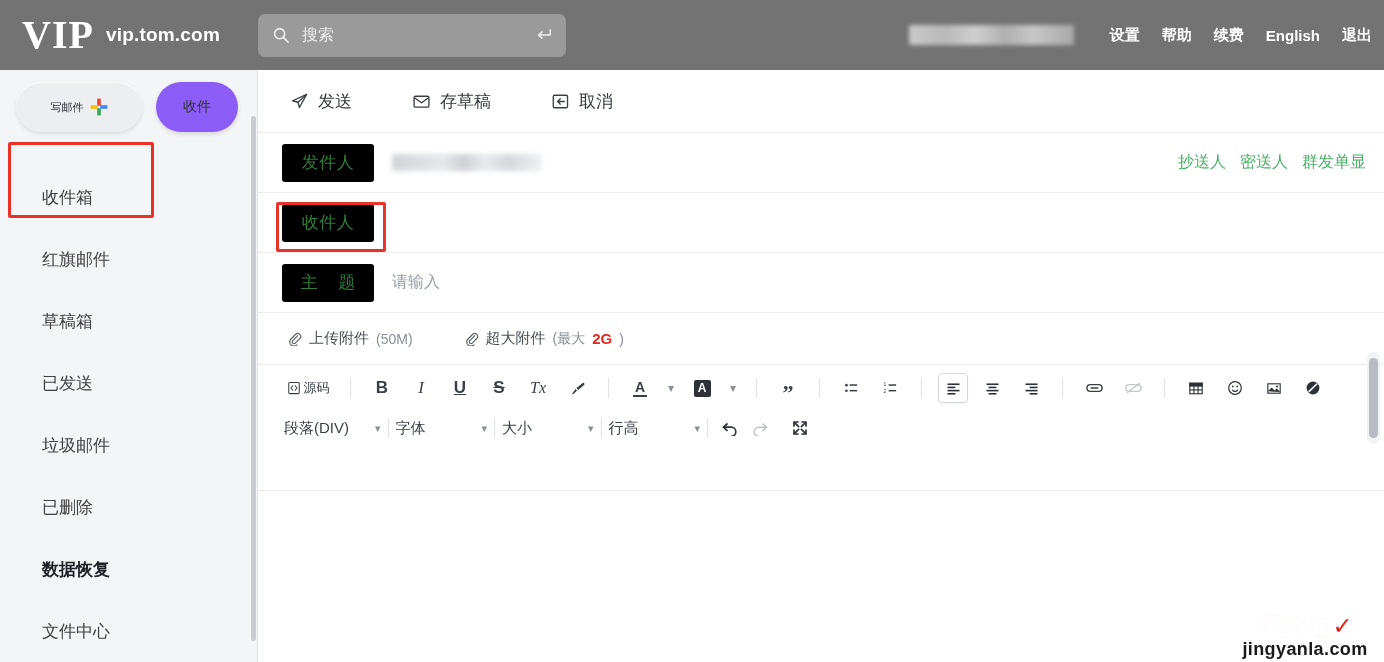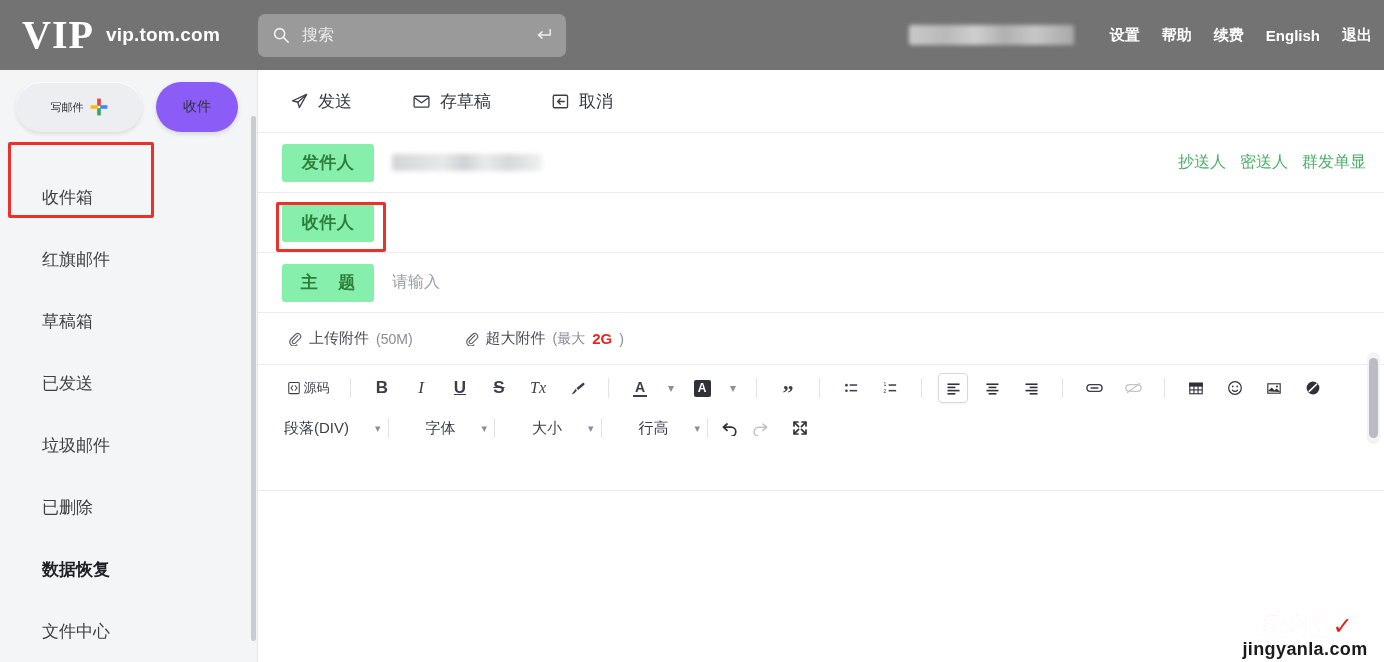--- a/index.html
+++ b/index.html
@@ -121,23 +121,23 @@
   }
   .tb-ico { width: 19px; height: 19px; display:block; }
 
   .field-row {
     height: 60px; display: flex; align-items: center;
     padding-left: 24px; border-bottom: 1px solid #ececec;
     position: relative;
   }
   .field-label {
     width: 92px; height: 38px; border-radius: 3px;
-    background: #86efac; color: #2e7d3a;
+    background: #000000; color: #2e7d3a;
     display: flex; align-items: center; justify-content: center;
-    font-size: 17px; font-weight: 700; letter-spacing: .5px;
+    font-size: 17px; font-weight: 400; letter-spacing: .5px;
     flex: none;
   }
   .field-label.subject { letter-spacing: 8px; padding-left: 8px; }
   .field-value { margin-left: 18px; font-size: 16px; color: #5b6068; }
   .field-value.ph { color: #9aa0a8; }
   .value-mask {
     margin-left: 18px; width: 150px; height: 17px;
     background: linear-gradient(90deg,#d2d4d7 0%, #e7e8ea 34%, #cfd1d4 48%,
                 #e9eaec 62%, #d6d8db 78%, #eef0f1 100%);
     filter: blur(2.4px); border-radius: 2px;
@@ -180,21 +180,21 @@
   }
   .ed-btn.wide { width: 52px; gap: 3px; }
   .ed-btn.active { border: 1px solid #d6d8dc; box-shadow: 0 1px 2px rgba(0,0,0,.06); }
   .ed-btn svg { display: block; }
   .ed-sep { width: 1px; height: 20px; background: #e0e2e6; margin: 0 7px; flex:none; }
   .ed-dot { color:#8b9098; font-size: 12px; padding: 0 4px; }
   .ed-sel {
     display:flex; align-items:center; font-size: 15px; color:#3a3f47;
     cursor: pointer; white-space: nowrap;
   }
-  .ed-sel .nm { min-width: 60px; text-align: right; }
+  .ed-sel .nm { min-width: 60px; }
   .ed-sel .car { color:#8b9098; font-size: 11px; margin-left: 26px; }
   .ed-caret-gap { margin-left: 40px; }
   .ed-row2 { height: 42px; display: flex; align-items: center; padding-left: 26px; gap: 0; }
 
   .edit-area {
     position: absolute; left: 0; top: 420px; width: 1126px; height: 172px;
     background: #fff; border-top: 1px solid #ececec;
   }
 
   .right-scroll {

